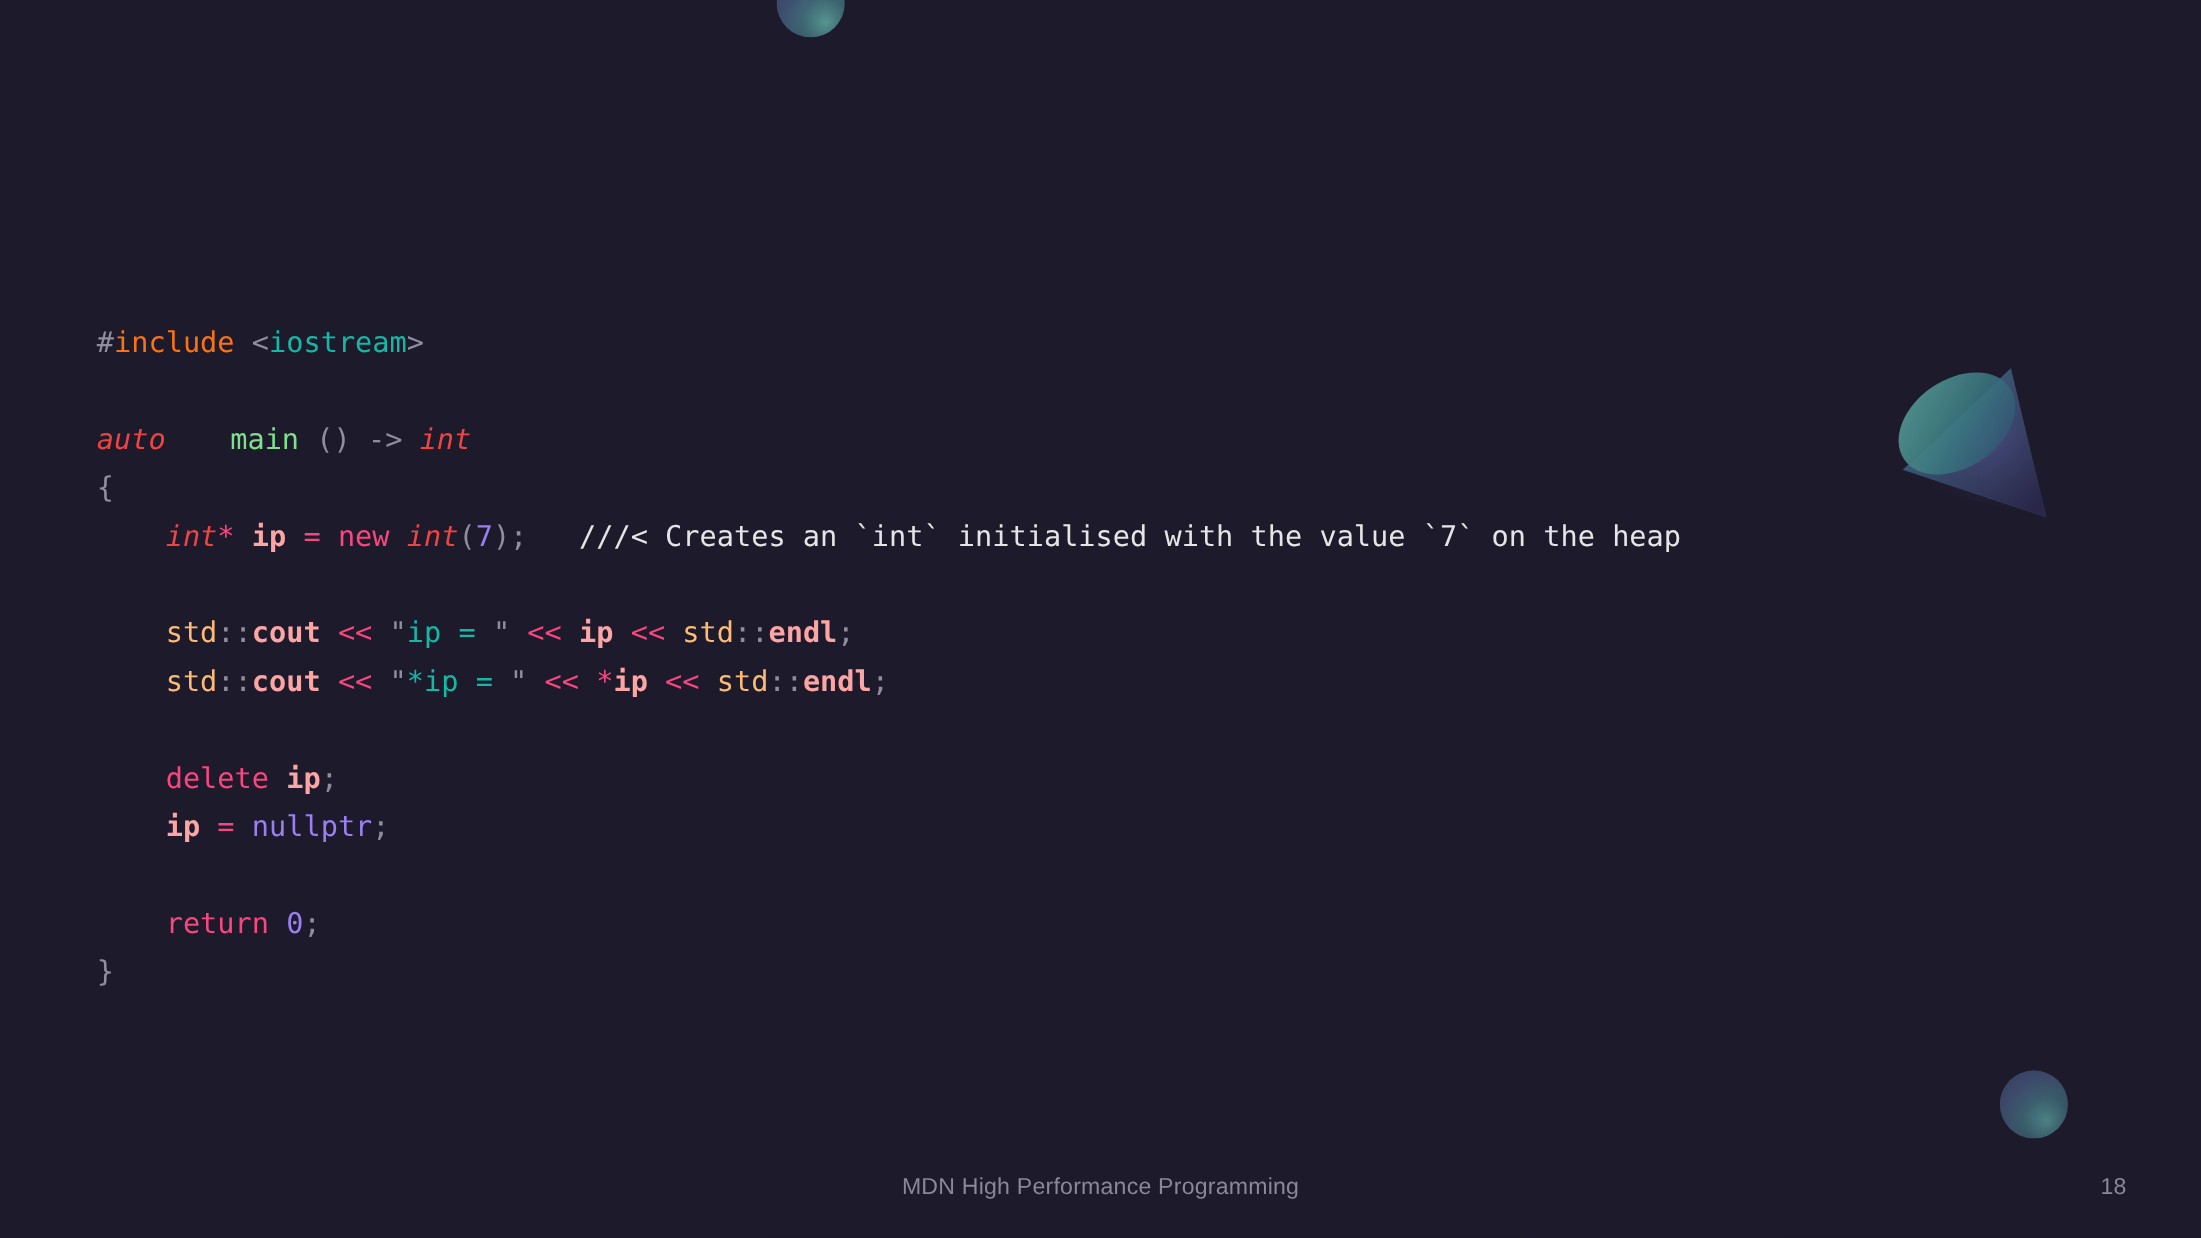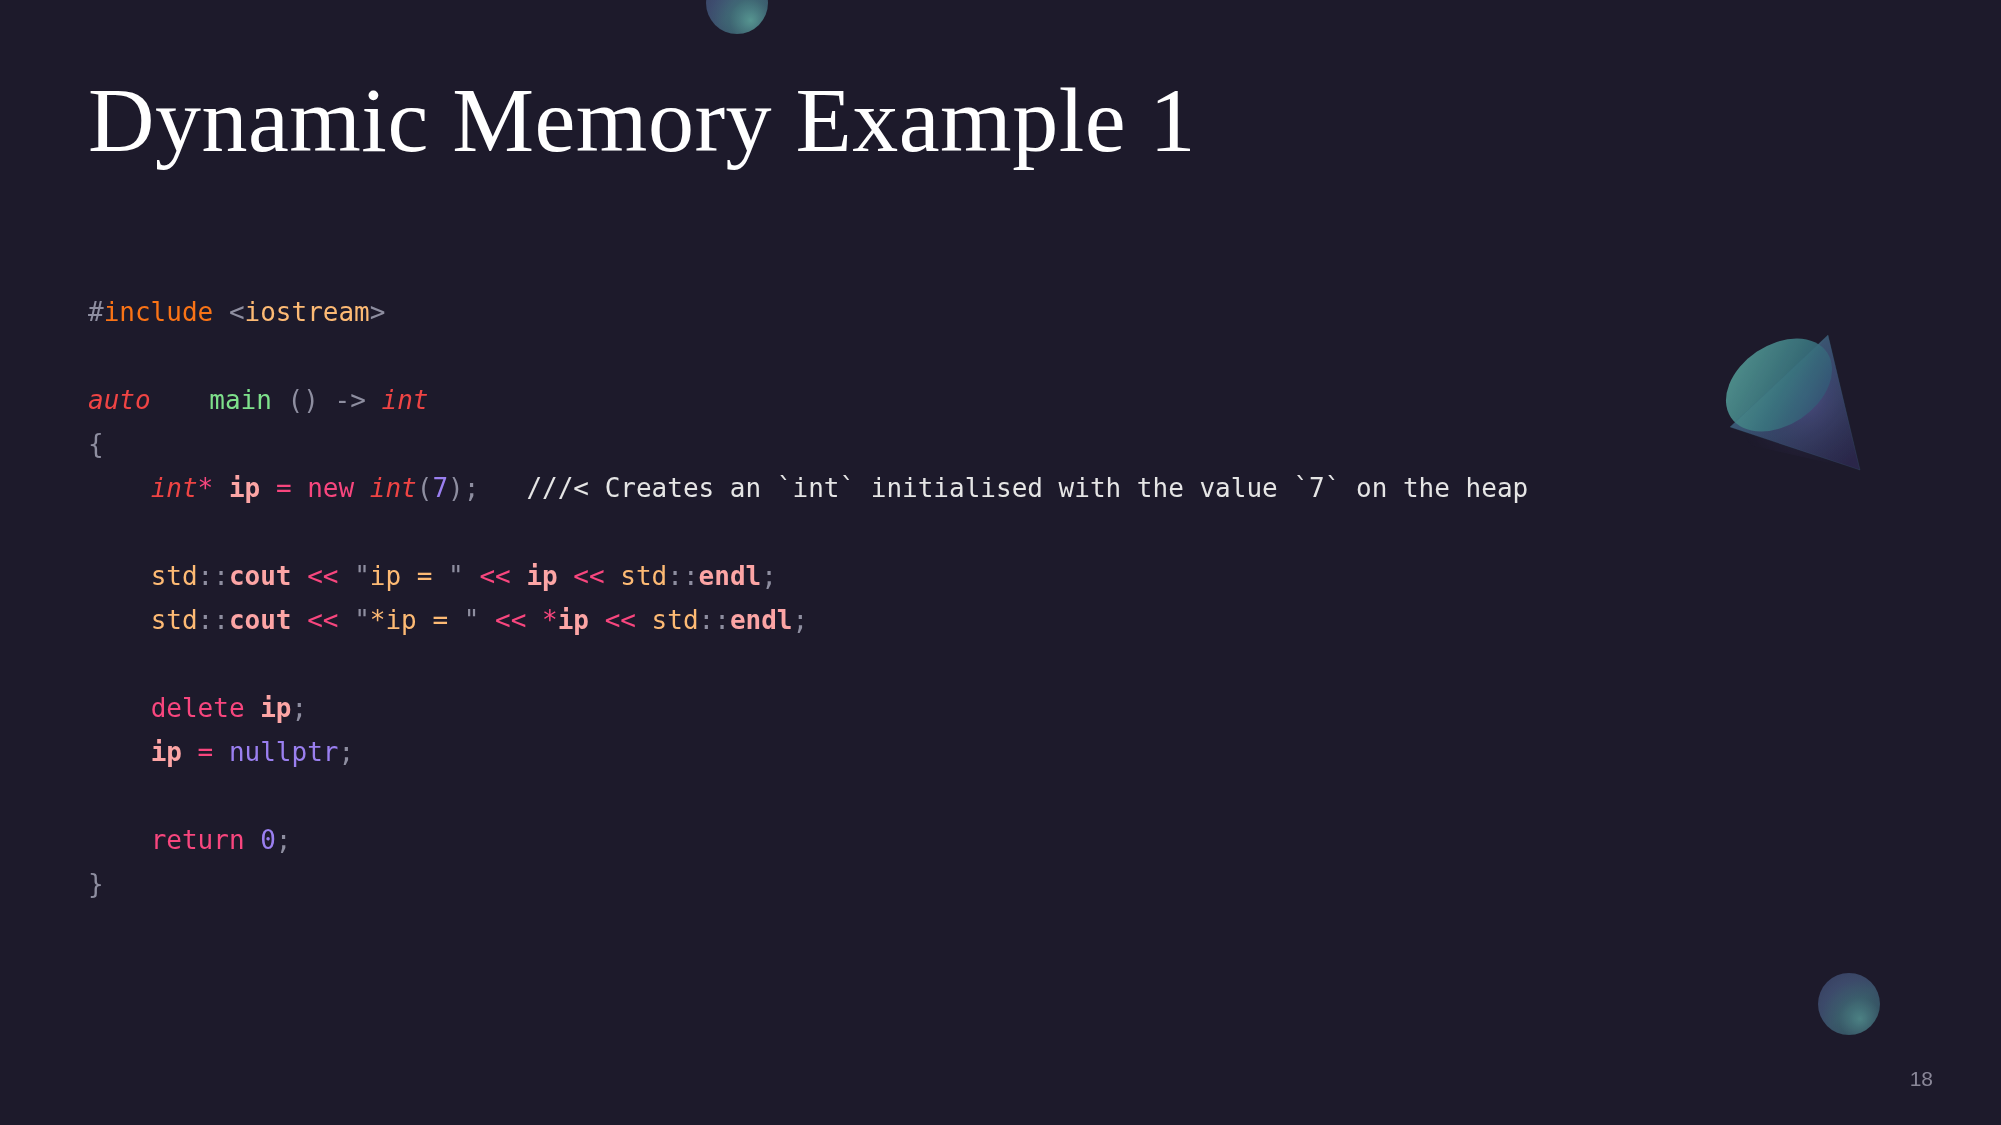--- a/index.html
+++ b/index.html
@@ -88,21 +88,21 @@
     white-space: pre;
     color: #9a9aa8;
     tab-size: 4;
   }
   .code .line { min-height: 44px; white-space: pre; }
 
   
   .t-punct   { color: #8e8ea0; }
   .t-pre     { color: #f97316; }
   .t-hash    { color: #8e8ea0; }
-  .t-string  { color: #fdba74; }
+  .t-string  { color: #14b8a6; }
   .t-kw      { color: #f8467e; text-align: right; }
   .t-type    { color: #ef4444; font-style: italic; }
   .t-fn      { color: #7ee08b; margin-left: 43px; }
   .t-ns      { color: #fdba74; }
   .t-var     { color: #fca5a5; font-weight: bold; }
   .t-num     { color: #9a7ff0; }
   .t-op      { color: #f8467e; }
   .t-comment { color: #e5e5e5; }
 
   
@@ -155,19 +155,19 @@
       </defs>
 
       <path d="M 30 112 L 128 20 L 160 155 Z" fill="url(#coneBody)"></path>
       <path d="M 128 20 L 160 155 L 40 128 Z" fill="url(#coneGlow)"></path>
 
       <ellipse cx="79" cy="70" rx="58" ry="40" transform="rotate(-34 79 70)" fill="url(#coneCap)"></ellipse>
       <path d="M 30 112 L 128 20 L 160 155 Z" fill="none" stroke="#3a6f82" stroke-opacity="0.22" stroke-width="1"></path>
     </svg>
   </div>
 
-  <div class="title">Dynamic Memory Example 1</div>
 
   <div class="code"><div class="line"><span class="t-hash">#</span><span class="t-pre">include</span><span class="t-punct"> </span><span class="t-punct">&lt;</span><span class="t-string">iostream</span><span class="t-punct">&gt;</span></div><div class="line">&nbsp;</div><div class="line"><span class="t-type">auto</span><span class="t-punct"> </span><span class="t-fn">main</span><span class="t-punct"> </span><span class="t-punct">()</span><span class="t-punct"> </span><span class="t-punct">-&gt;</span><span class="t-punct"> </span><span class="t-type">int</span></div><div class="line"><span class="t-punct">{</span></div><div class="line"><span class="t-punct">    </span><span class="t-type">int</span><span class="t-op">*</span><span class="t-punct"> </span><span class="t-var">ip</span><span class="t-punct"> </span><span class="t-op">=</span><span class="t-punct"> </span><span class="t-kw">new</span><span class="t-punct"> </span><span class="t-type">int</span><span class="t-punct">(</span><span class="t-num">7</span><span class="t-punct">);</span><span class="t-punct">   </span><span class="t-comment">///&lt; Creates an `int` initialised with the value `7` on the heap</span></div><div class="line">&nbsp;</div><div class="line"><span class="t-punct">    </span><span class="t-ns">std</span><span class="t-punct">::</span><span class="t-var">cout</span><span class="t-punct"> </span><span class="t-op">&lt;&lt;</span><span class="t-punct"> </span><span class="t-punct">"</span><span class="t-string">ip = </span><span class="t-punct">"</span><span class="t-punct"> </span><span class="t-op">&lt;&lt;</span><span class="t-punct"> </span><span class="t-var">ip</span><span class="t-punct"> </span><span class="t-op">&lt;&lt;</span><span class="t-punct"> </span><span class="t-ns">std</span><span class="t-punct">::</span><span class="t-var">endl</span><span class="t-punct">;</span></div><div class="line"><span class="t-punct">    </span><span class="t-ns">std</span><span class="t-punct">::</span><span class="t-var">cout</span><span class="t-punct"> </span><span class="t-op">&lt;&lt;</span><span class="t-punct"> </span><span class="t-punct">"</span><span class="t-string">*ip = </span><span class="t-punct">"</span><span class="t-punct"> </span><span class="t-op">&lt;&lt;</span><span class="t-punct"> </span><span class="t-op">*</span><span class="t-var">ip</span><span class="t-punct"> </span><span class="t-op">&lt;&lt;</span><span class="t-punct"> </span><span class="t-ns">std</span><span class="t-punct">::</span><span class="t-var">endl</span><span class="t-punct">;</span></div><div class="line">&nbsp;</div><div class="line"><span class="t-punct">    </span><span class="t-kw">delete</span><span class="t-punct"> </span><span class="t-var">ip</span><span class="t-punct">;</span></div><div class="line"><span class="t-punct">    </span><span class="t-var">ip</span><span class="t-punct"> </span><span class="t-op">=</span><span class="t-punct"> </span><span class="t-num">nullptr</span><span class="t-punct">;</span></div><div class="line">&nbsp;</div><div class="line"><span class="t-punct">    </span><span class="t-kw">return</span><span class="t-punct"> </span><span class="t-num">0</span><span class="t-punct">;</span></div><div class="line"><span class="t-punct">}</span></div></div>
 
+  <div class="footer-text">MDN High Performance Programming</div>
   <div class="page-number">18</div>
 
 </div>
 
 </body></html>

